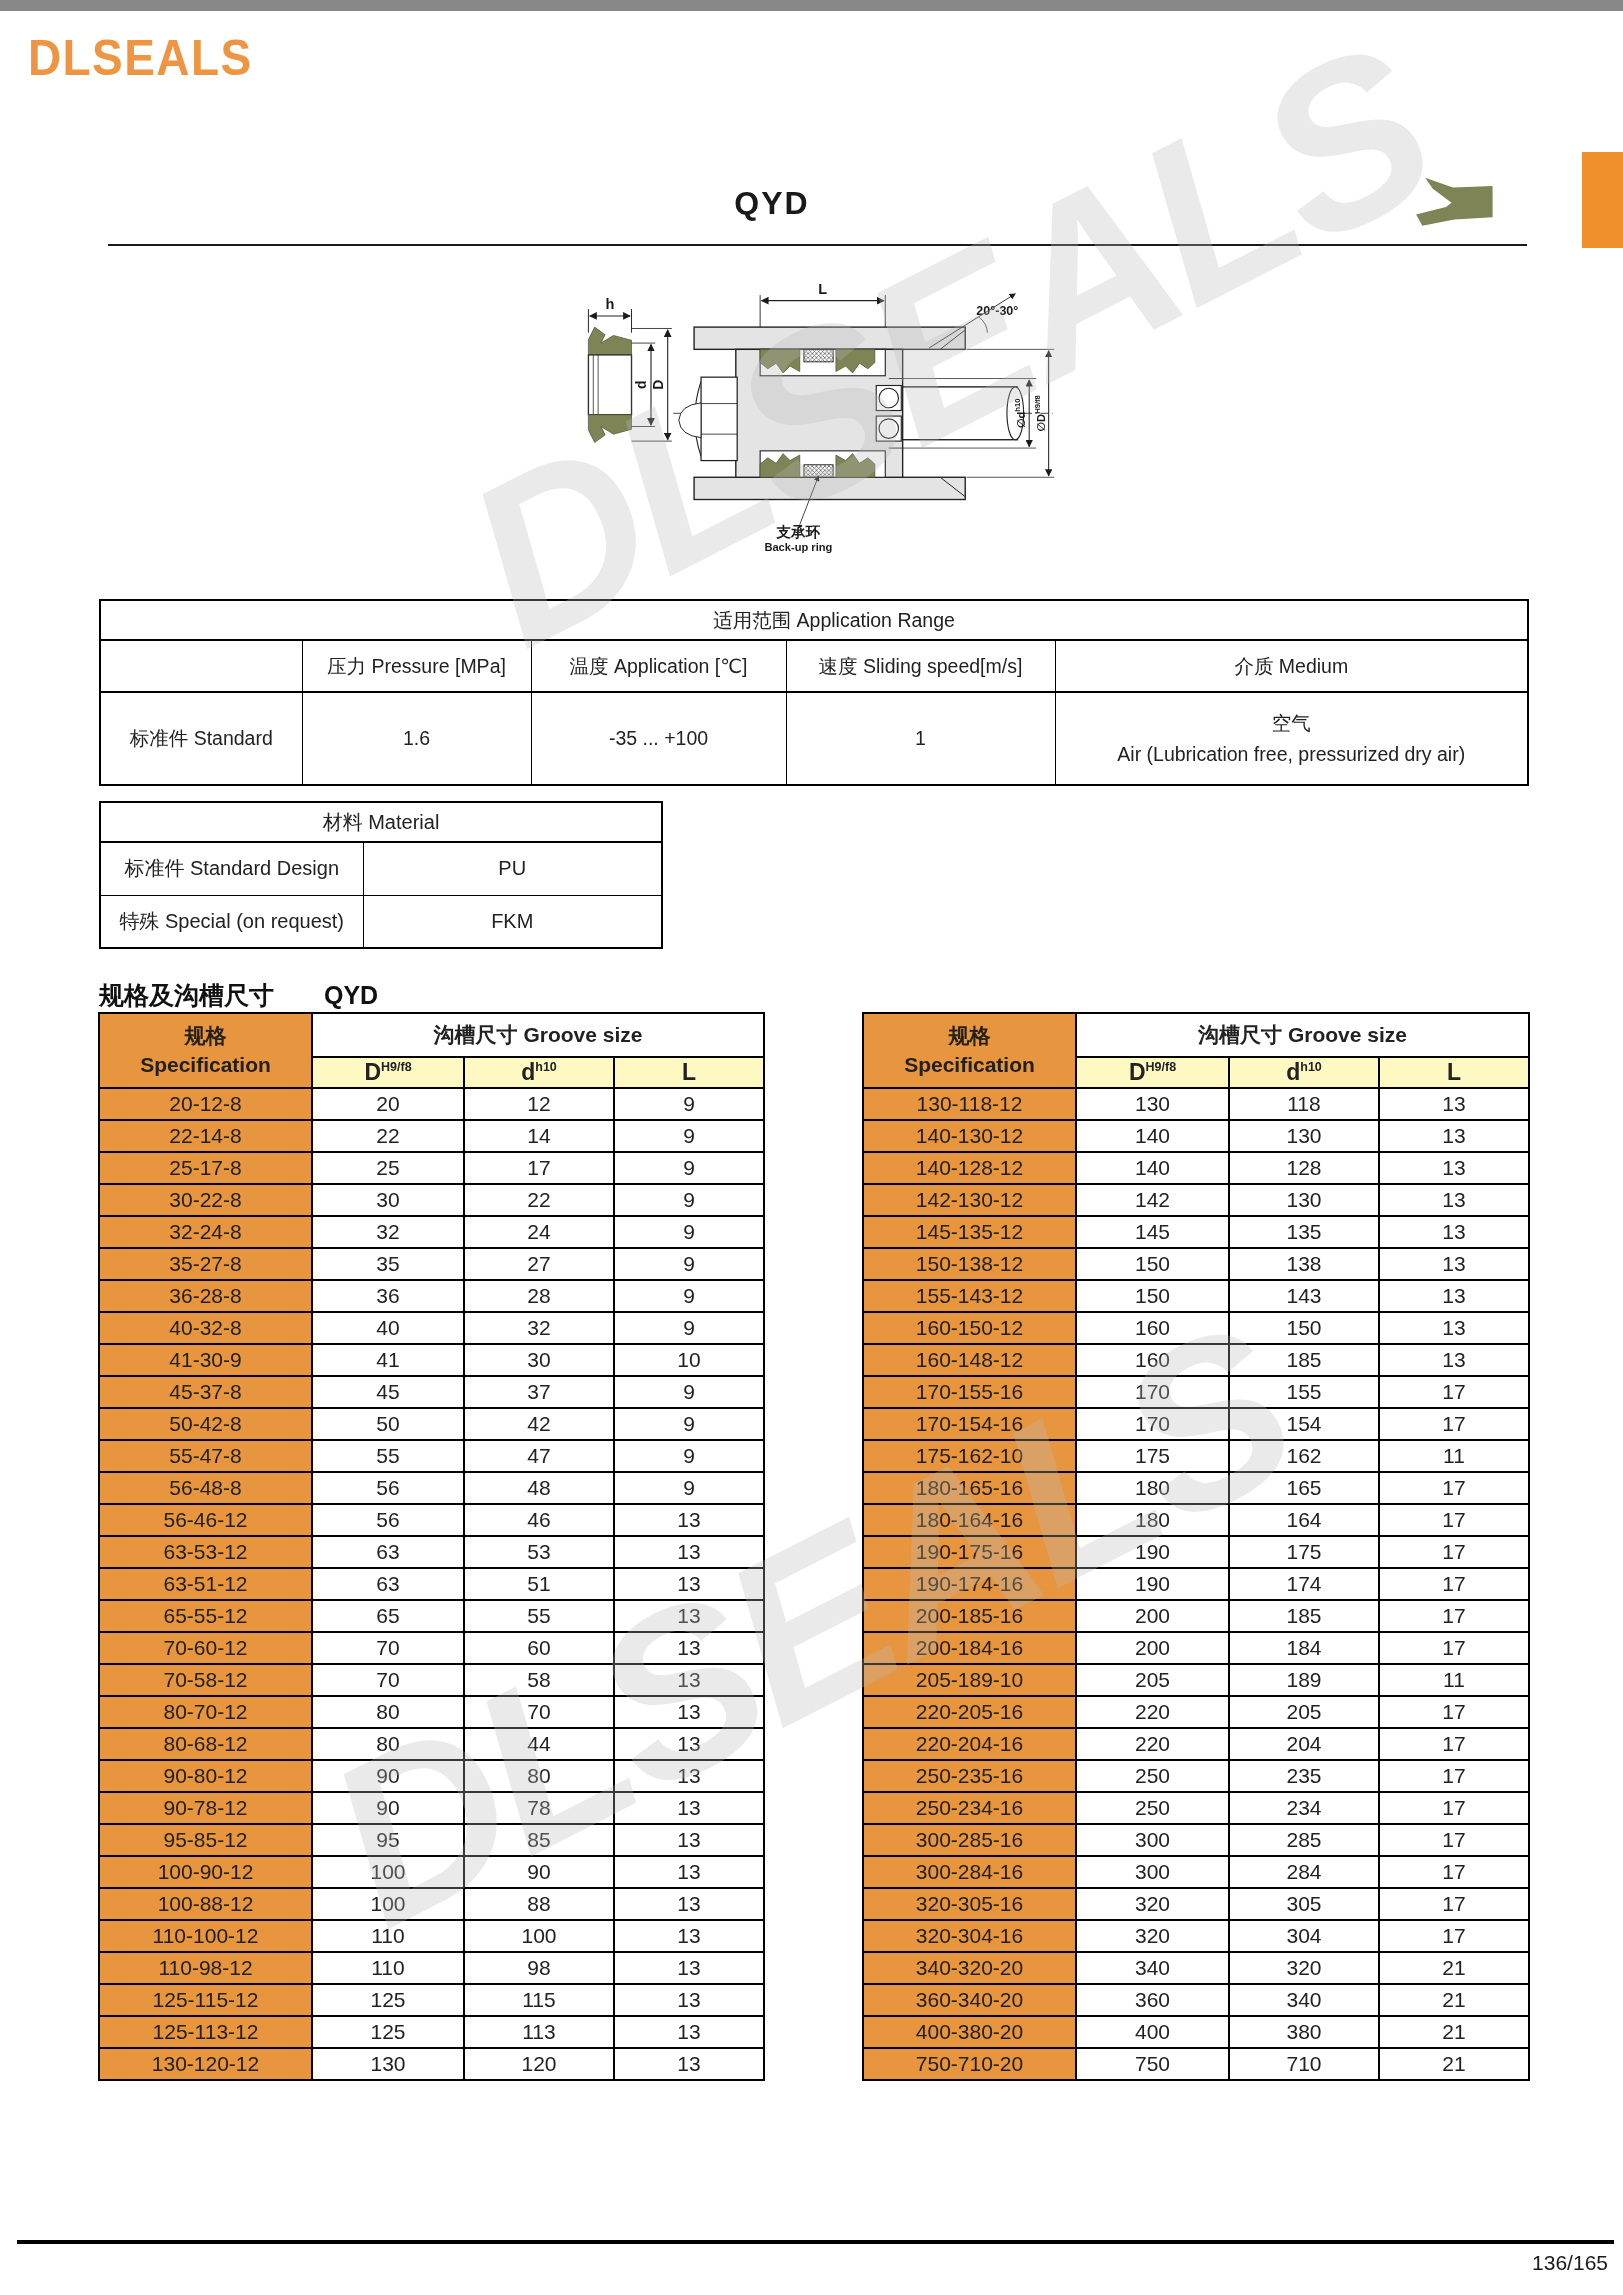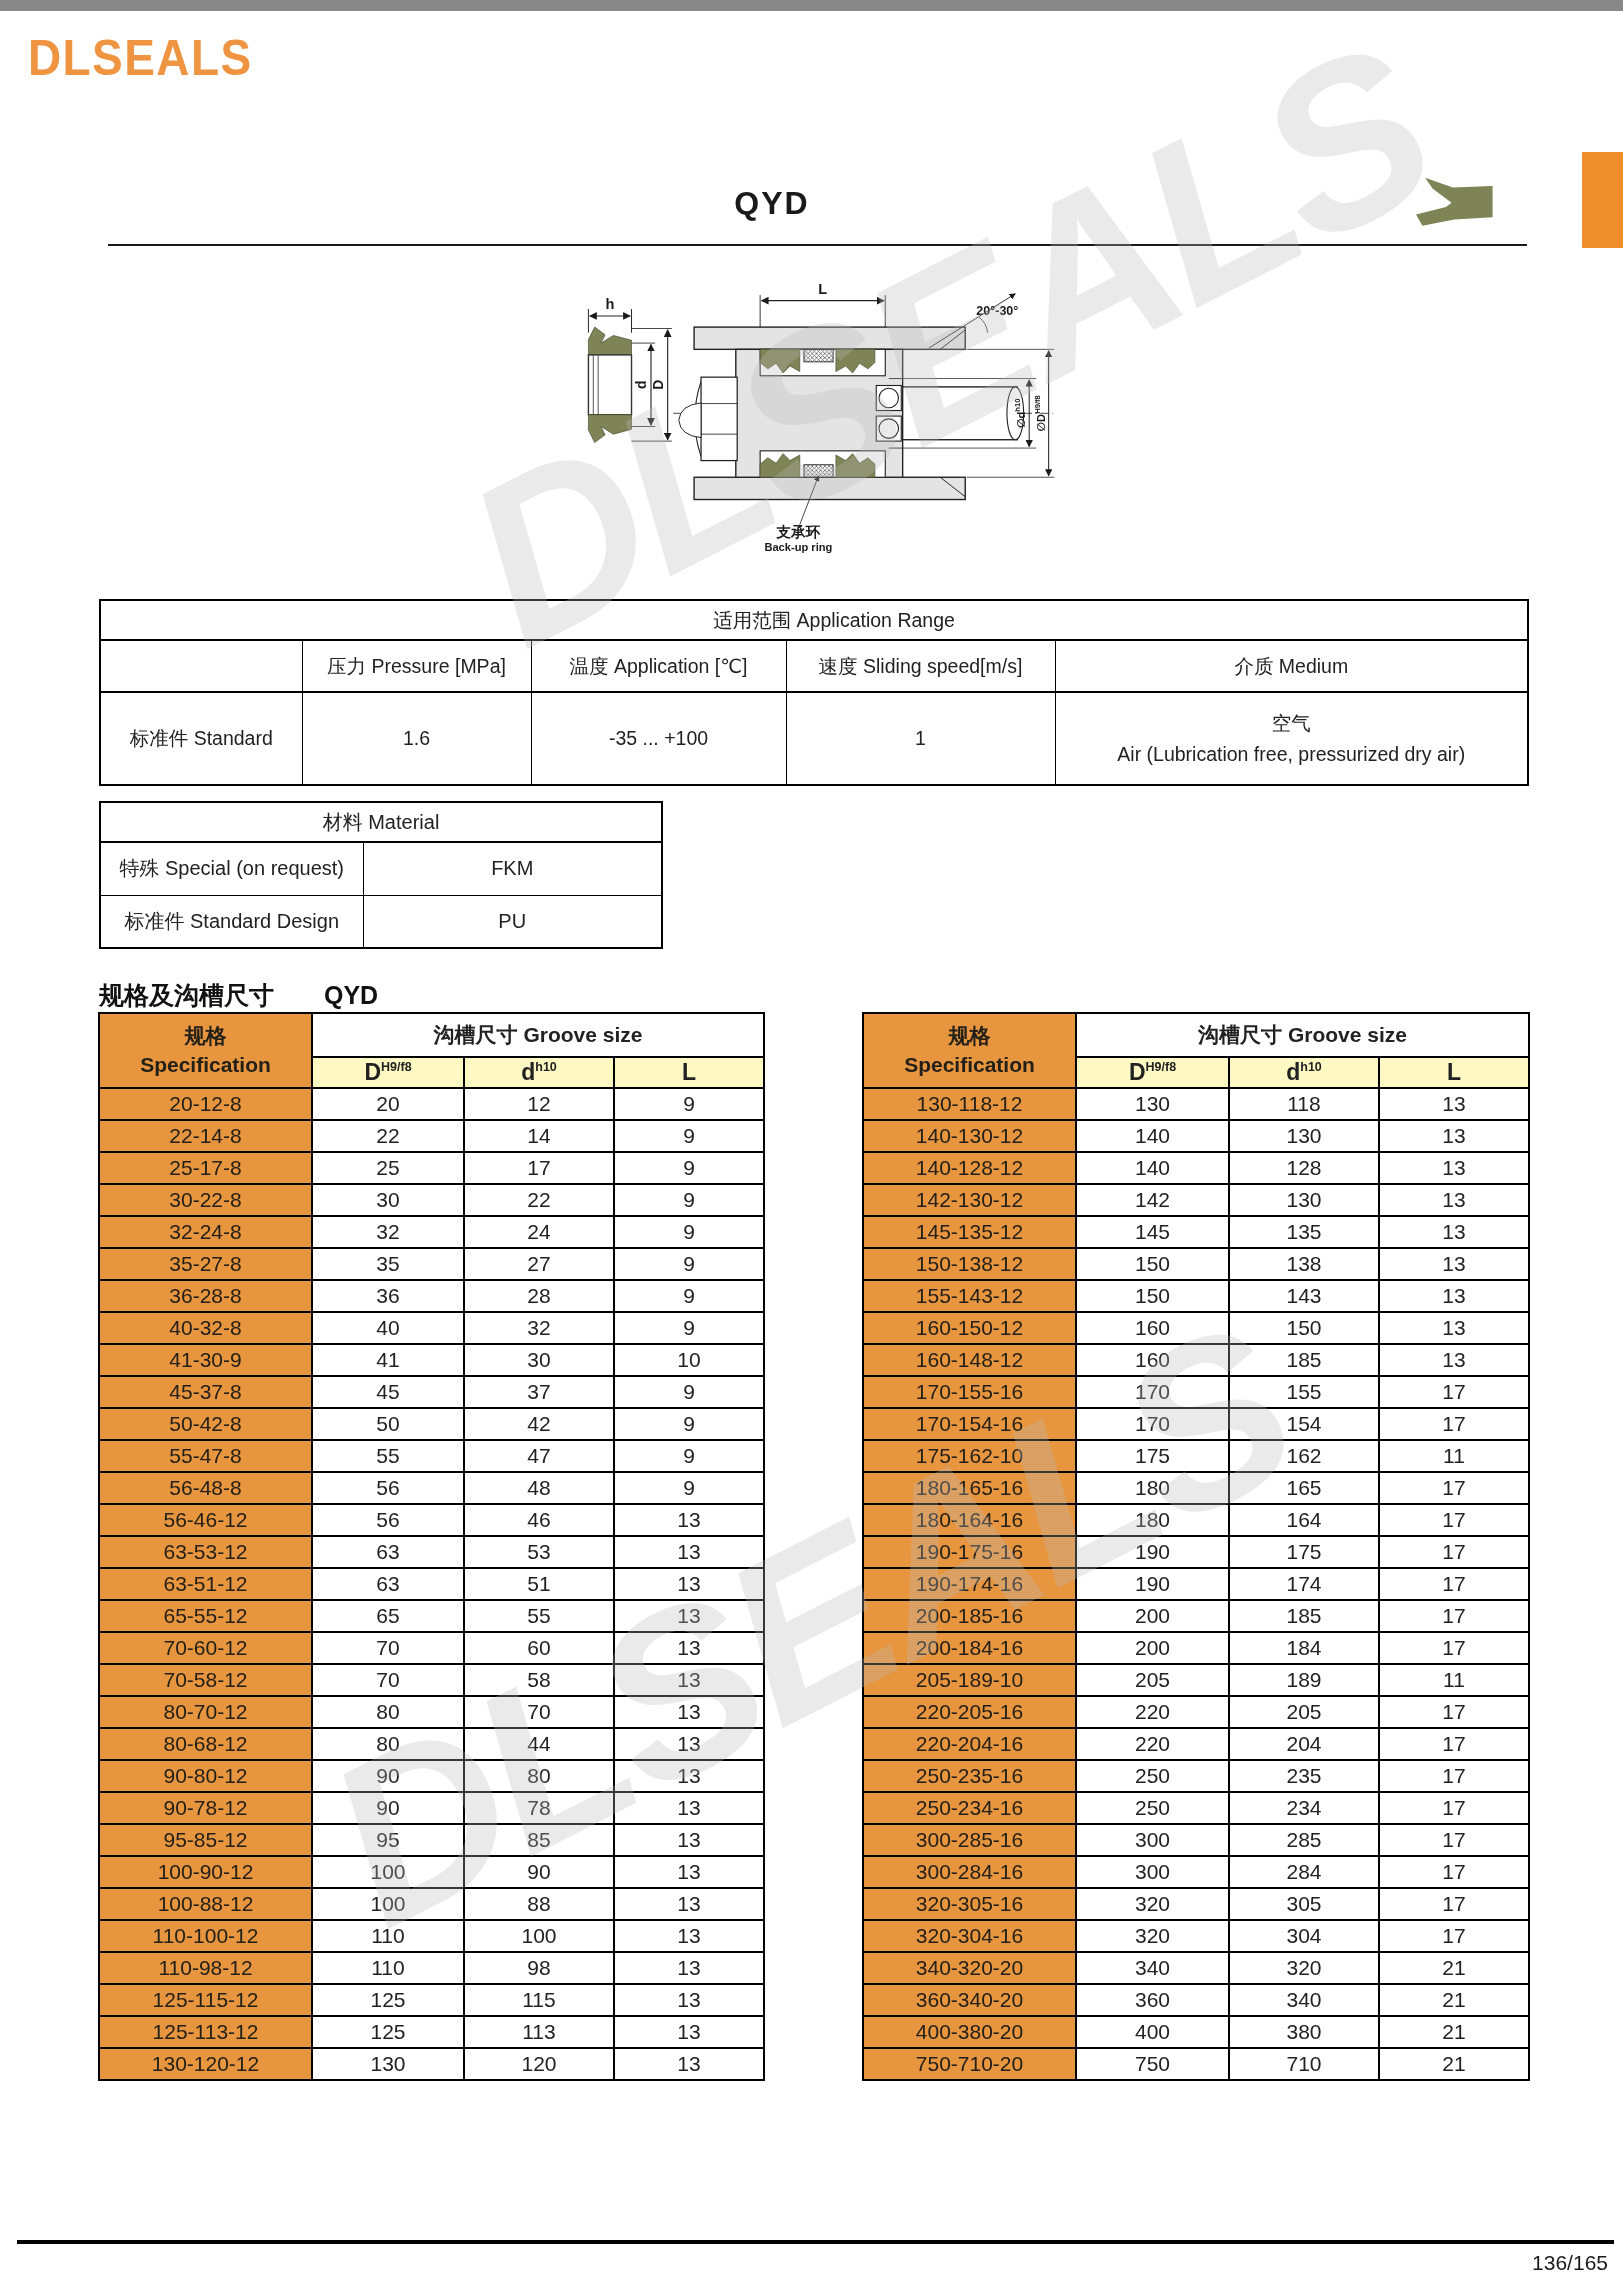--- a/index.html
+++ b/index.html
@@ -223,26 +223,26 @@
   <table class="mat-table">
     <colgroup>
         <col style="width:263px">
         <col style="width:299px">
       </colgroup>
     <tbody>
         <tr class="t-row">
       <th colspan="2">材料 Material</th>
     </tr>
     <tr>
+      <td>标准件 Standard Design</td>
+      <td>PU</td>
+    </tr>
+    <tr>
       <td>特殊 Special (on request)</td>
       <td>FKM</td>
-    </tr>
-    <tr>
-      <td>标准件 Standard Design</td>
-      <td>PU</td>
     </tr>
   </tbody>
     </table>
 
   <div class="section-heading">
     <span>规格及沟槽尺寸</span><span class="code">QYD</span>
   </div>
 
   <table class="spec-table spec-left">
     <colgroup>

